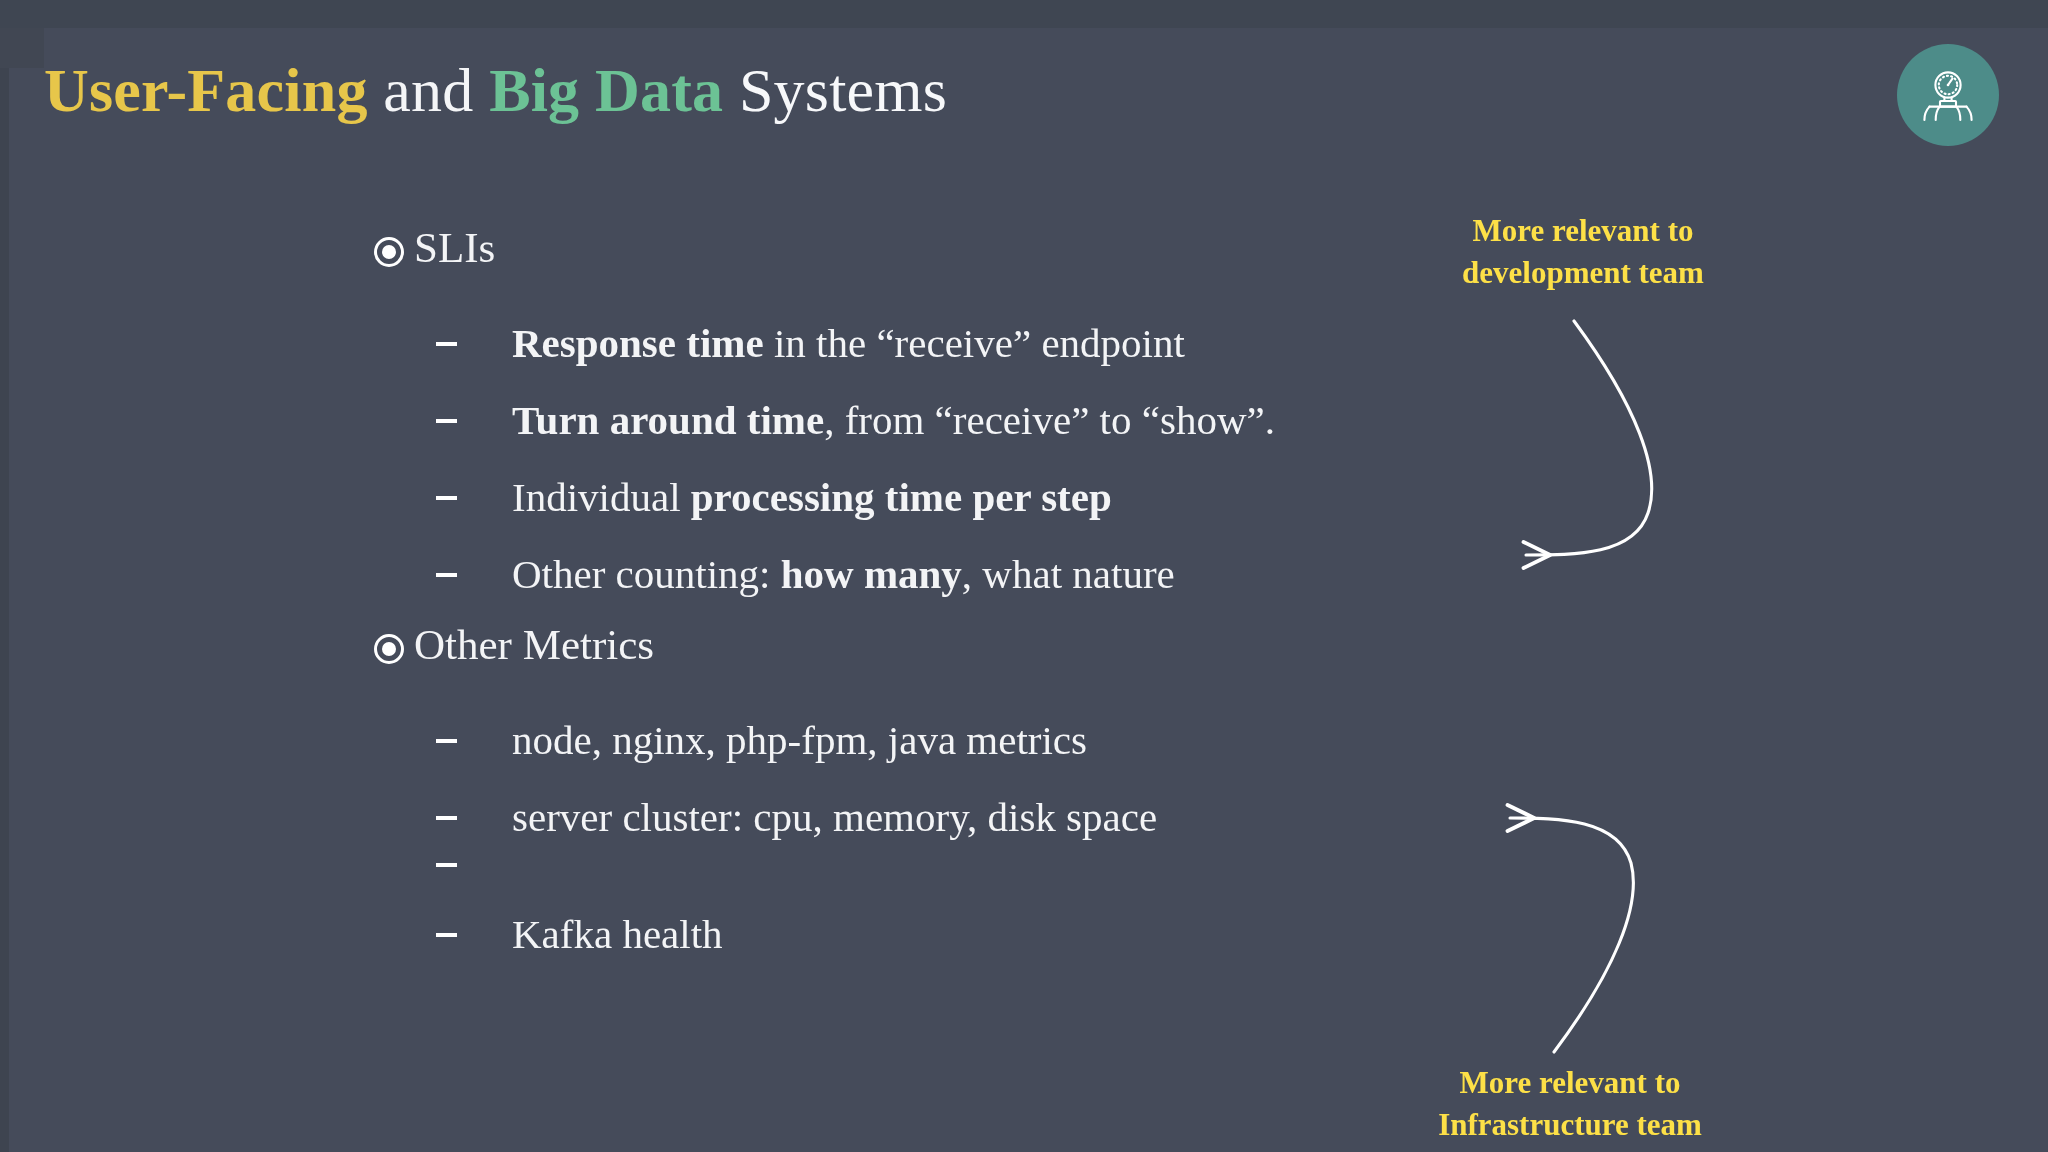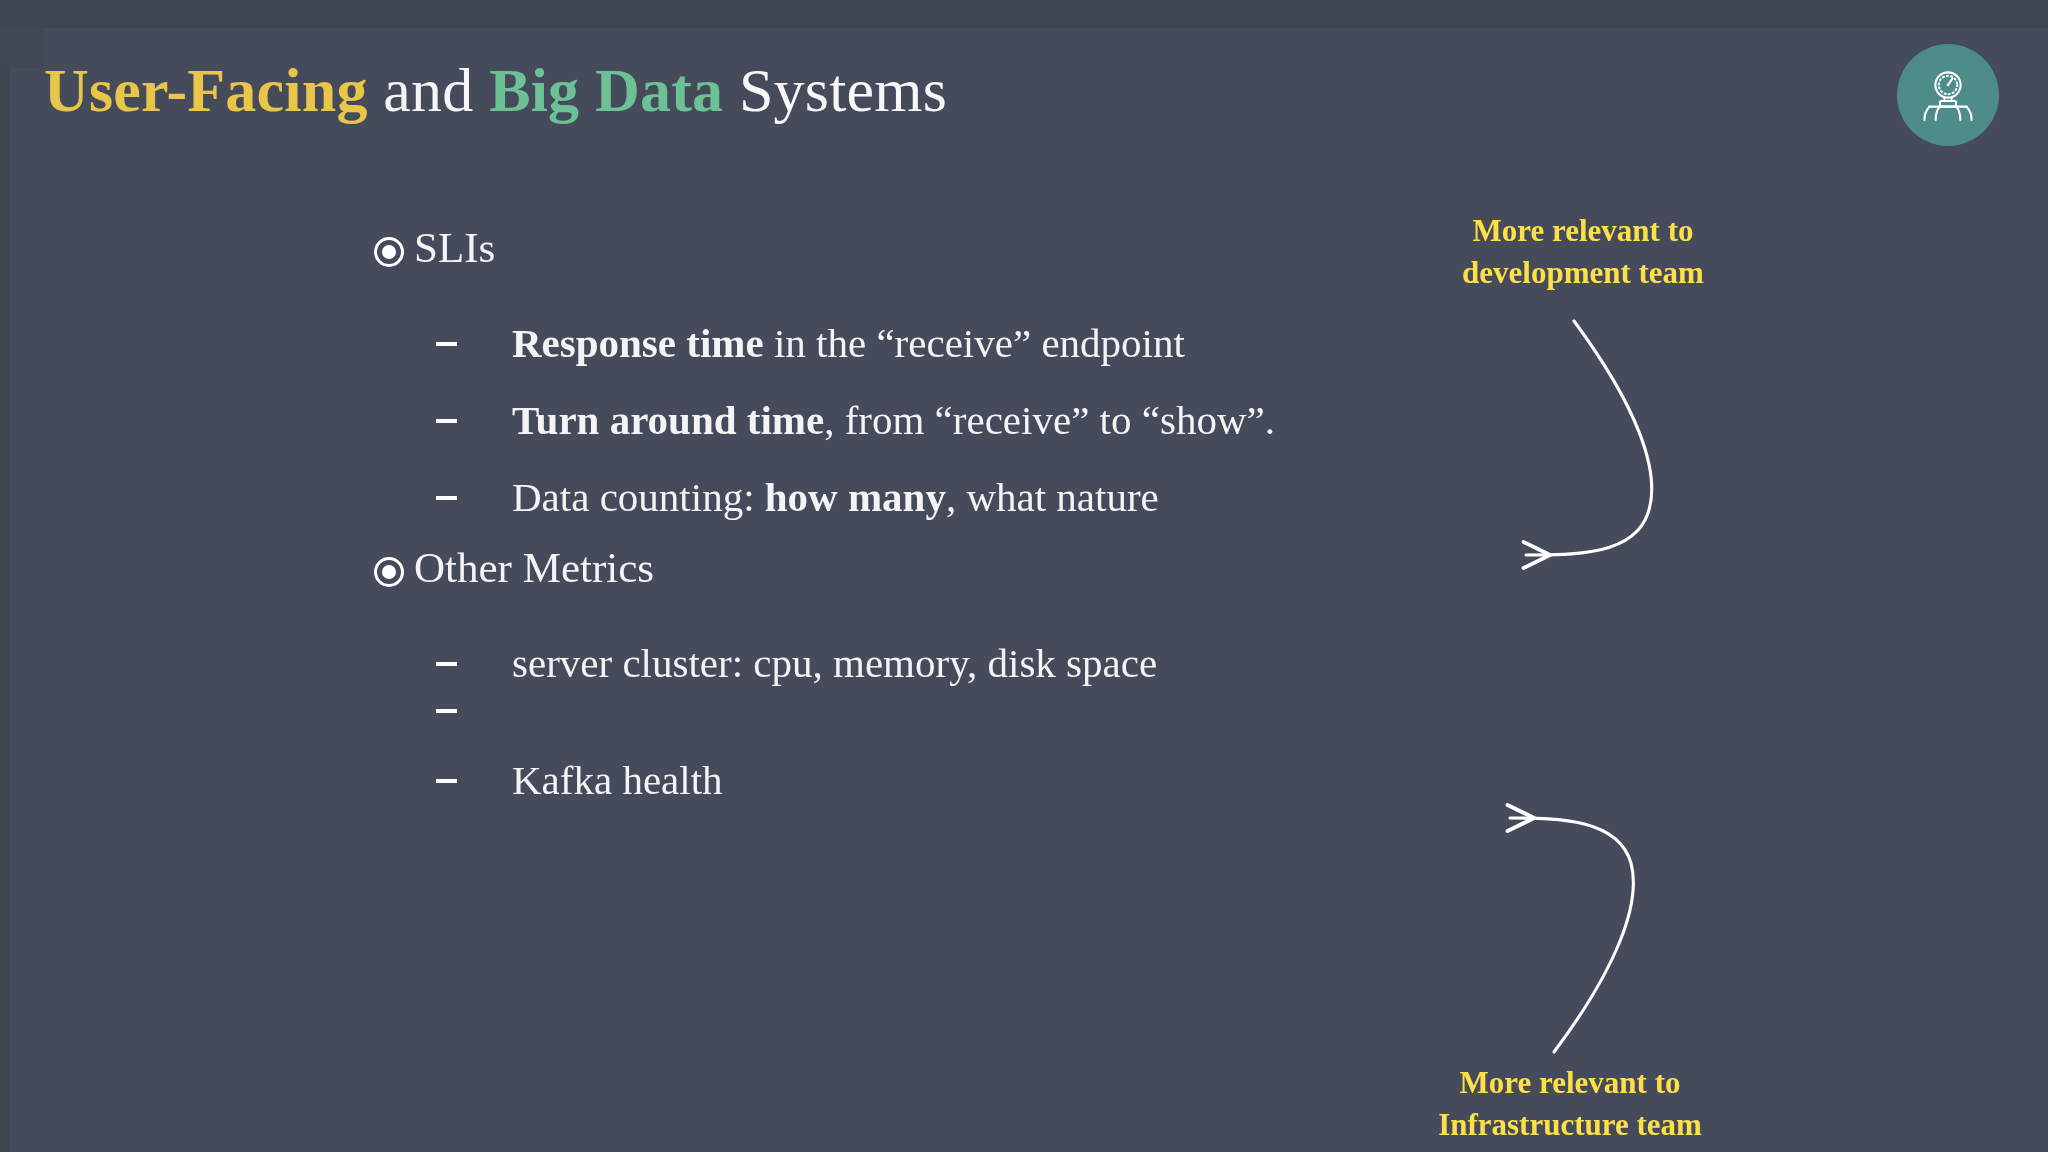--- a/index.html
+++ b/index.html
@@ -190,33 +190,41 @@
     <div class="l2">
       <span class="l2-dash"></span>
       <span class="l2-text"><span></span><b>Response time</b><span> in the “receive” endpoint</span></span>
     </div>
 
     <div class="l2">
       <span class="l2-dash"></span>
       <span class="l2-text"><span></span><b>Turn around time</b><span>, from “receive”  to “show”.</span></span>
     </div>
 
-
-    <div class="l2">
-      <span class="l2-dash"></span>
-      <span class="l2-text"><span>Data counting: </span><b>how many</b><span>, what nature</span></span>
+    <div class="l2">
+      <span class="l2-dash"></span>
+      <span class="l2-text"><span>Individual </span><b>processing time per step</b><span></span></span>
+    </div>
+
+    <div class="l2">
+      <span class="l2-dash"></span>
+      <span class="l2-text"><span>Other counting: </span><b>how many</b><span>, what nature</span></span>
     </div>
 
     <div class="sec-gap"></div>
 
     <div class="l1">
       <span class="l1-marker"></span>
       <span class="l1-text">Other Metrics</span>
     </div>
 
+    <div class="l2">
+      <span class="l2-dash"></span>
+      <span class="l2-text"><span>node, nginx, php-fpm, java metrics</span><b></b><span></span></span>
+    </div>
 
     <div class="l2">
       <span class="l2-dash"></span>
       <span class="l2-text"><span> server cluster: cpu, memory, disk space</span><b></b><span></span></span>
     </div>
 
     <div class="l2">
       <span class="l2-dash"></span>
     </div>
 

